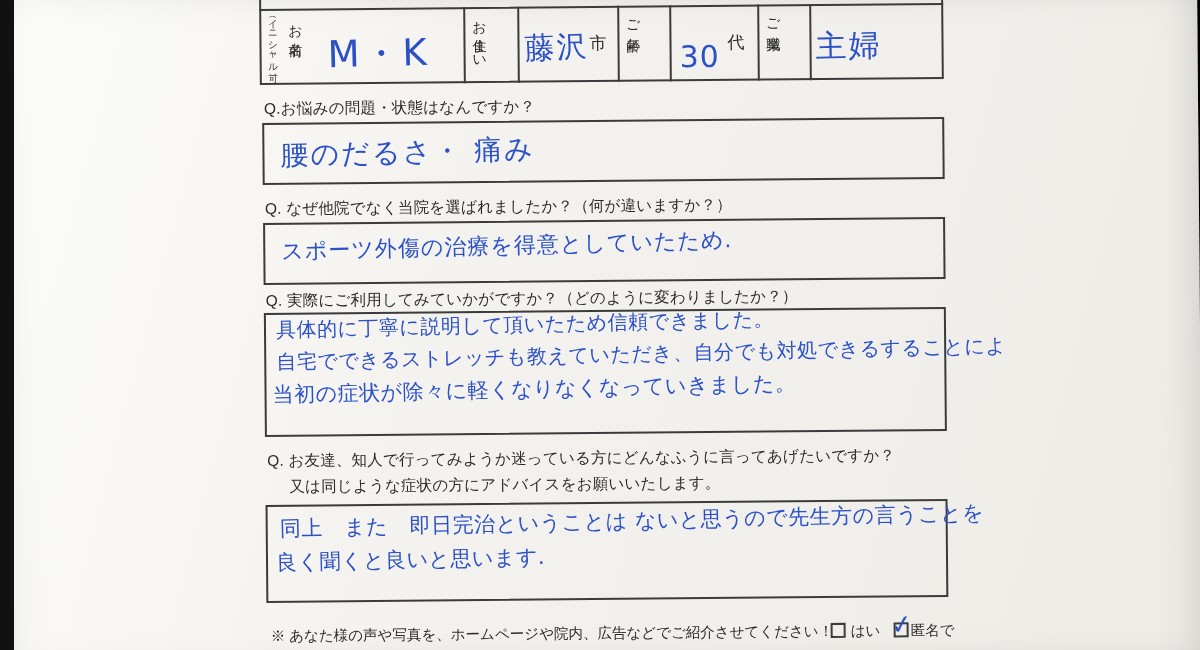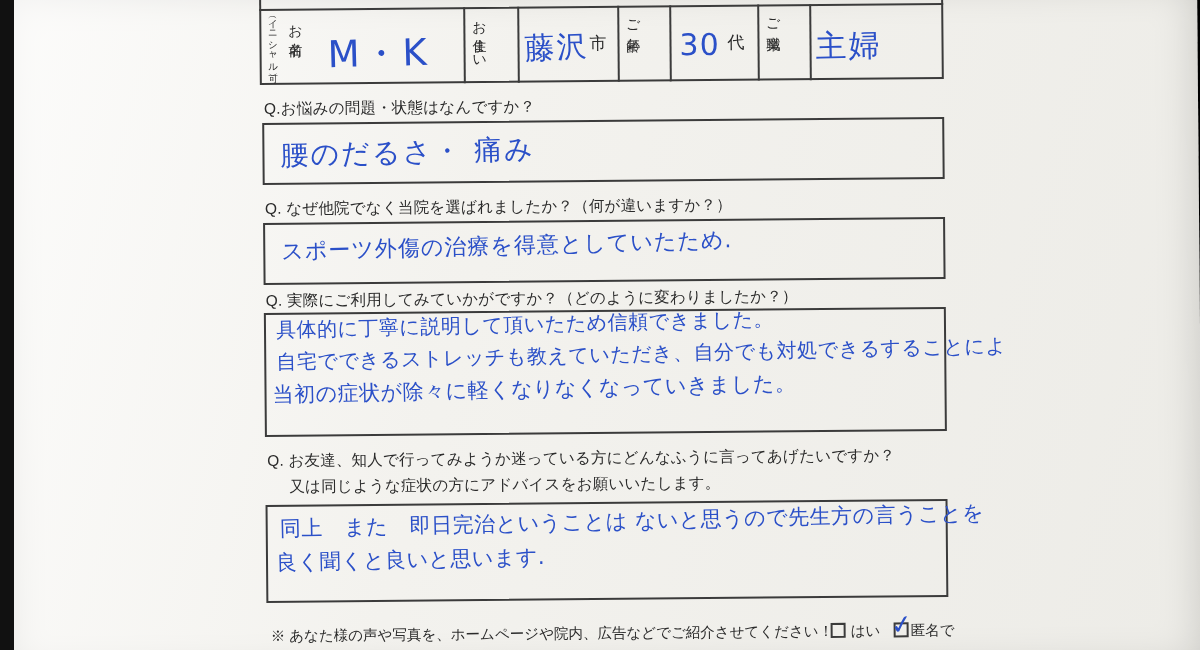--- a/index.html
+++ b/index.html
@@ -132,21 +132,21 @@
 
       <div class="vlabel tiny" style="left:270px; top:26px;">（イニシャル可）</div>
       <div class="vlabel" style="left:290px; top:28px;">お名前</div>
       <div class="hand" style="left:330px; top:44px; font-size:37px; letter-spacing:3px; transform:rotate(-1deg);">M・K</div>
 
       <div class="vlabel" style="left:474px; top:26px;">お住まい</div>
       <div class="hand" style="left:527px; top:44px; font-size:30px; letter-spacing:2px; transform:rotate(-2deg);">藤沢</div>
       <div class="qlabel" style="left:592px; top:48px; font-size:17px;">市</div>
 
       <div class="vlabel" style="left:628px; top:26px;">ご年齢</div>
-      <div class="hand" style="left:682px; top:44px; font-size:30px; letter-spacing:1px;">30</div>
+      <div class="hand" style="left:682px; top:56px; font-size:30px; letter-spacing:1px;">30</div>
       <div class="qlabel" style="left:730px; top:48px; font-size:17px;">代</div>
 
       <div class="vlabel" style="left:768px; top:26px;">ご職業</div>
       <div class="hand" style="left:818px; top:44px; font-size:31px; letter-spacing:2px; transform:rotate(-1deg);">主婦</div>
 
       <div class="qlabel" style="left:266px; top:112px;">Q.お悩みの問題・状態はなんですか？</div>
       <div class="box" style="left:264px; top:136px; width:682px; height:62px;"></div>
       <div class="hand" style="left:282px; top:150px; font-size:28px; letter-spacing:2px; transform:rotate(-1deg);">腰のだるさ・ 痛み</div>
 
       <div class="qlabel" style="left:266px; top:212px;">Q. なぜ他院でなく当院を選ばれましたか？（何が違いますか？）</div>

